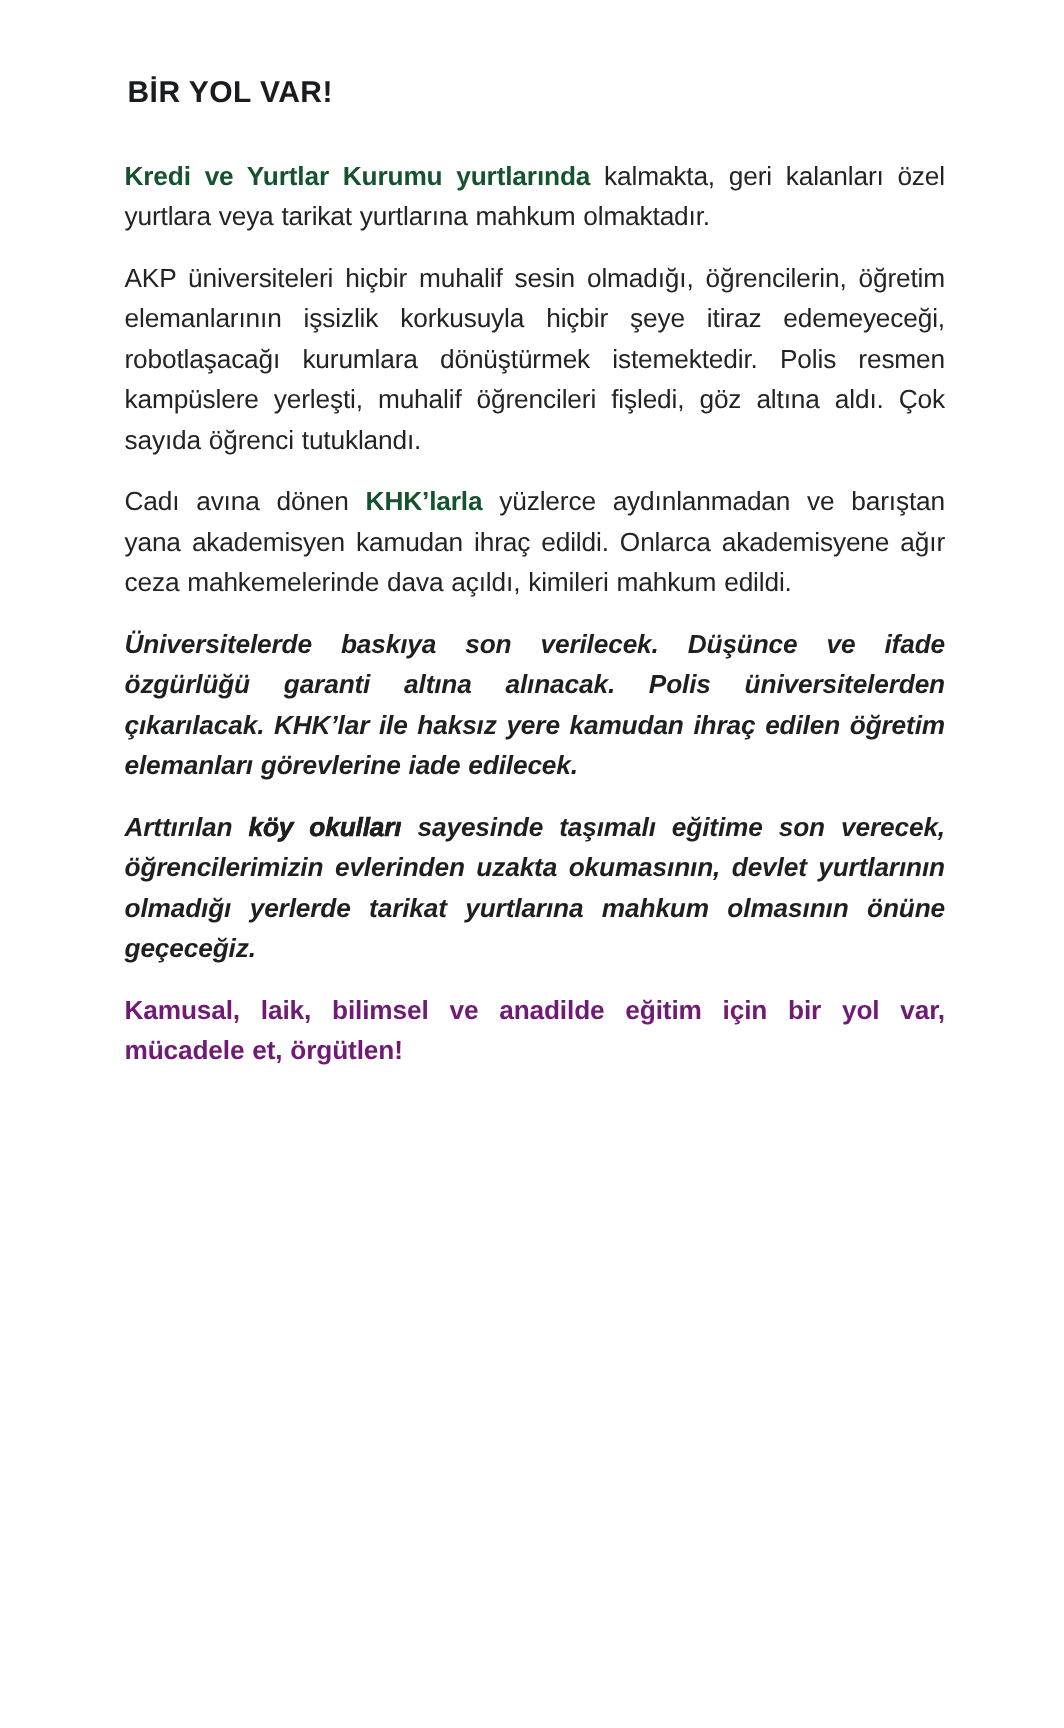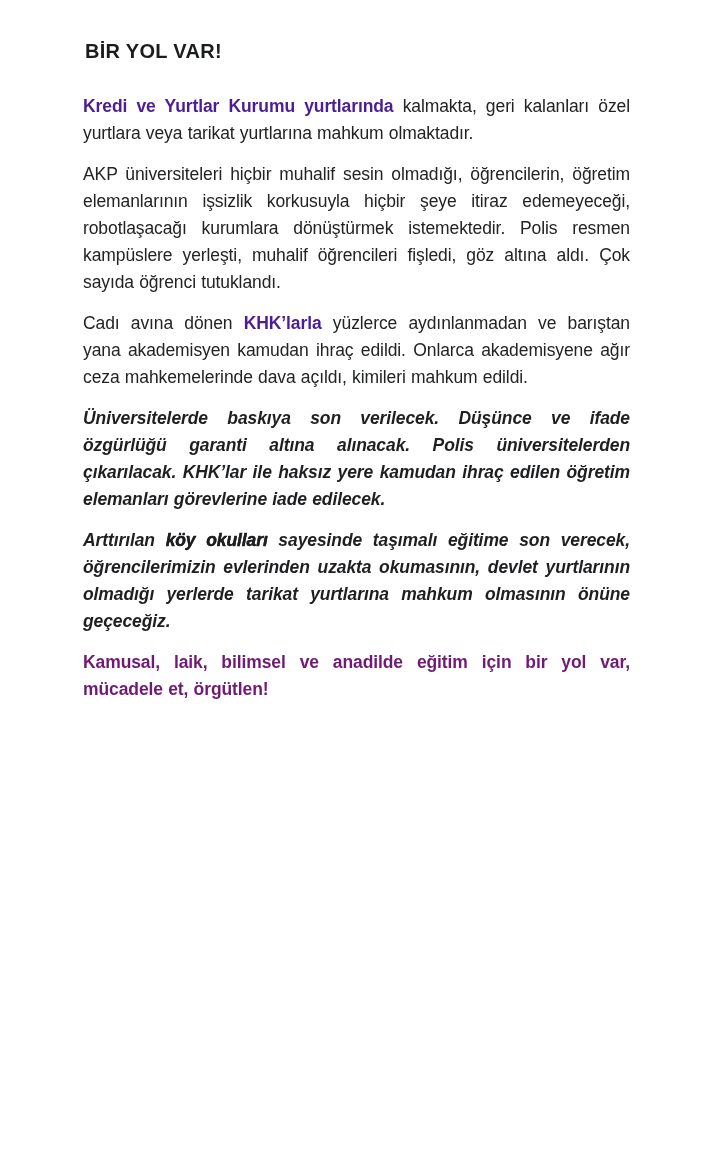--- a/index.html
+++ b/index.html
@@ -9,21 +9,21 @@
     height: 1152px;
     background: #ffffff;
     font-family: "Liberation Sans", "DejaVu Sans", sans-serif;
     color: #222325;
   }
   .page {
     position: relative;
     width: 709px;
     height: 889px;
     background: #ffffff;
-    padding: 39px 79px 0 83px;
+    padding: 50px 79px 0 83px;
     overflow: hidden;
   }
   .heading {
     font-size: 20px;
     line-height: 24px;
     font-weight: 700;
     letter-spacing: 0.3px;
     margin: 0 0 30px 2px;
     color: #1b1c1e;
   }
@@ -37,21 +37,21 @@
   }
   .para.it {
     font-style: italic;
     font-weight: 700;
     color: #1e1f21;
   }
   .para.bd {
     font-weight: 700;
     color: #701a75;
   }
-  .lead-bold { font-weight: 700; color: #4c1d95; }
+  .lead-bold { font-weight: 700; color: #14532d; }
   .xb { -webkit-text-stroke: 0.35px currentColor; text-shadow: 0 0 0.3px currentColor; }
   .page-number {
     position: absolute;
     top: 1074px;
     left: 0;
     width: 709px;
     text-align: center;
     font-weight: 700;
     font-size: 19px;
     color: #3b82f6;

